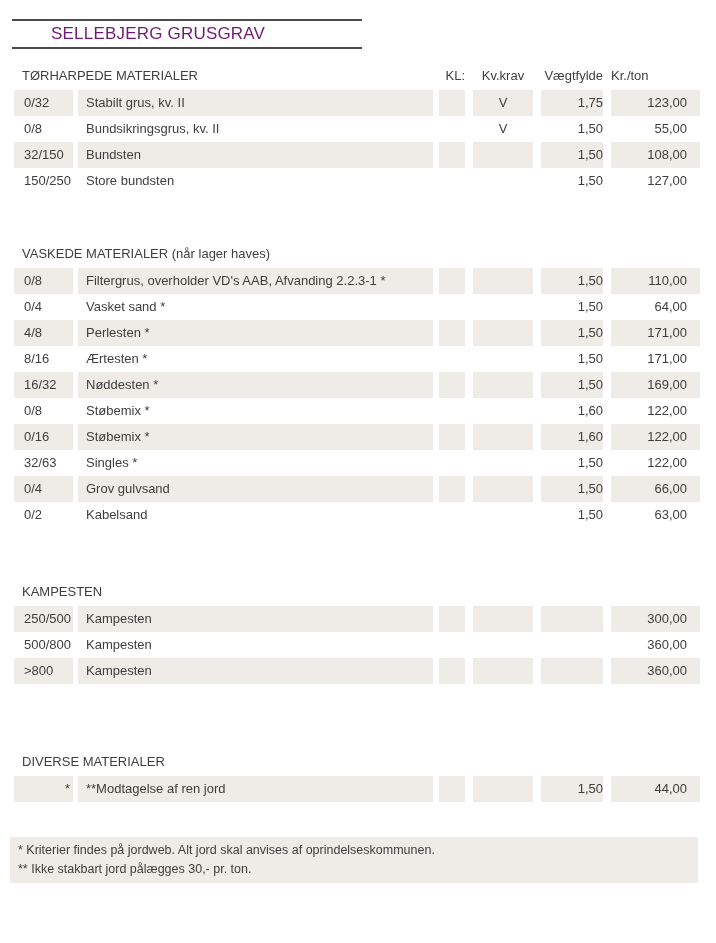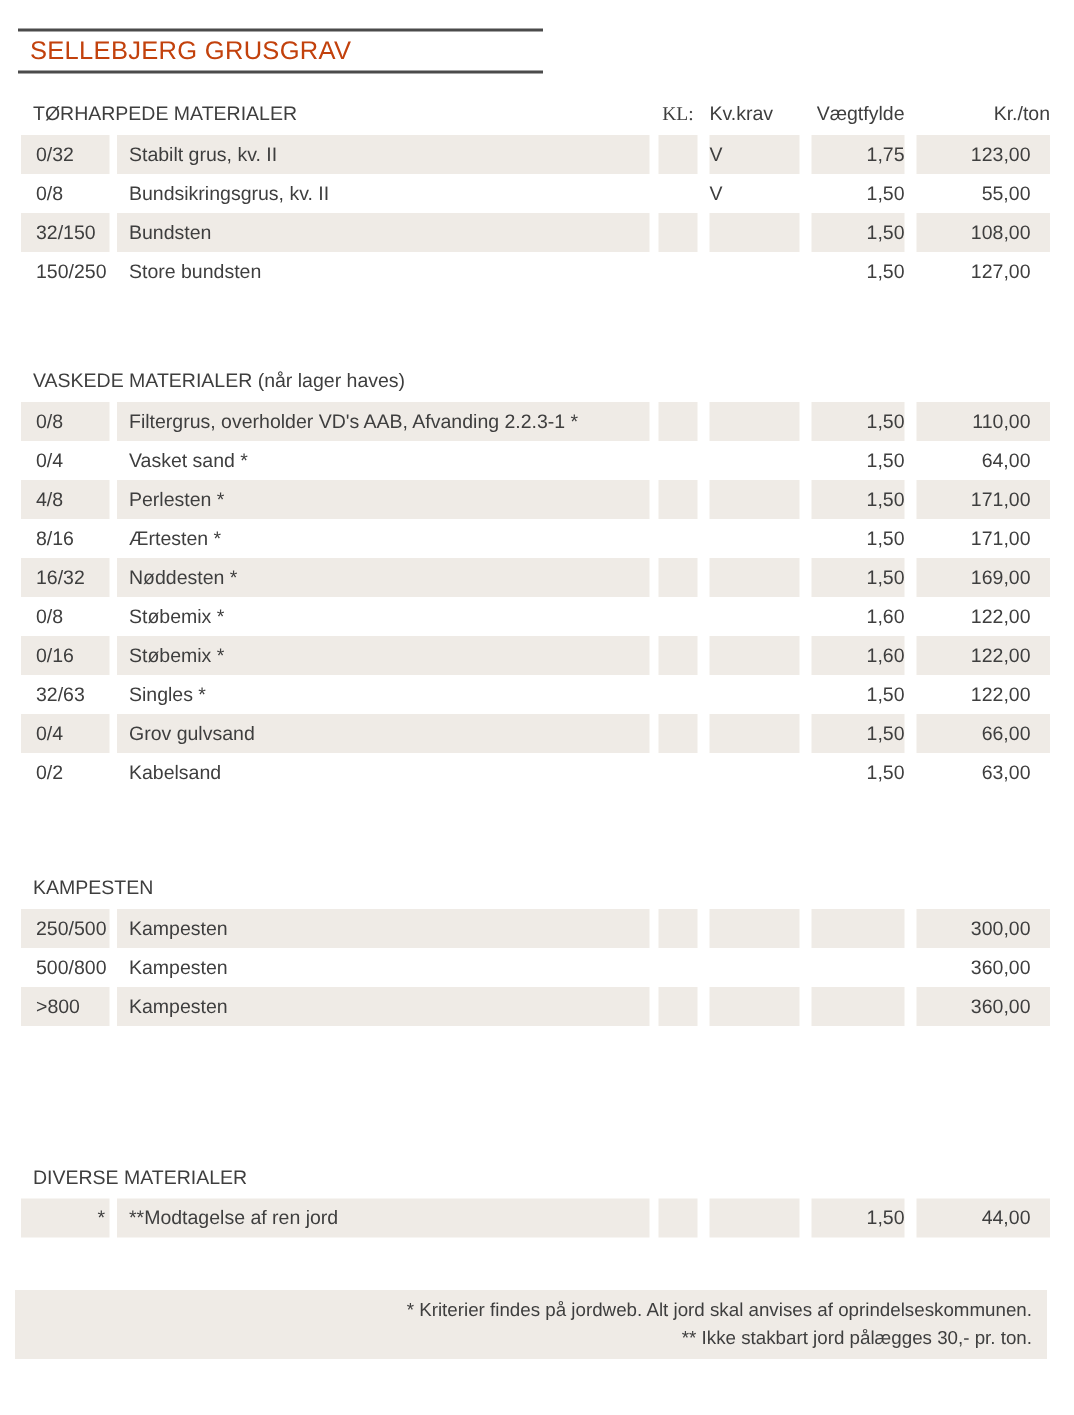--- a/index.html
+++ b/index.html
@@ -15,43 +15,43 @@
     font-size:13px;color:var(--text);
     overflow:hidden;
   }
   .title-block{
     margin:19px 0 0 12px;width:350px;
     border-top:2px solid var(--rule);
     border-bottom:2px solid var(--rule);
     padding:3px 8px;
   }
   .title-text{
-    font-size:17px;line-height:20px;color:#c2410c;letter-spacing:0.2px;
+    font-size:17px;line-height:20px;color:#701a75;letter-spacing:0.2px;
     white-space:nowrap;
+    margin-left:31px;
   }
   .section-header{display:flex;margin-left:14px;height:28px;line-height:28px;}
   .section-header .heading{width:425px;padding-left:8px;white-space:nowrap;}
   .row{display:flex;margin-left:14px;height:26px;line-height:26px;}
   .c-range {width:59px;margin-right:5px;padding-left:10px;white-space:nowrap;}
   .c-range.align-right{text-align:right;padding-left:0;padding-right:3px;}
   .c-name  {width:355px;margin-right:6px;padding-left:8px;white-space:nowrap;}
-  .c-kl    {width:26px;margin-right:8px;text-align:center;white-space:nowrap;font-family:Liberation Serif, serif;}
-  .c-kvkrav{width:60px;margin-right:8px;white-space:nowrap;}
+  .c-kl    {width:26px;margin-right:8px;text-align:right;white-space:nowrap;}
+  .c-kvkrav{width:60px;margin-right:8px;text-align:center;white-space:nowrap;}
   .c-vaegt {width:62px;margin-right:8px;text-align:right;white-space:nowrap;}
   .c-krton {width:89px;text-align:right;padding-right:13px;white-space:nowrap;}
-  .section-header .c-krton{text-align:right;padding-right:0;}
+  .section-header .c-krton{text-align:left;padding-right:0;}
   .row.shaded > div{background:var(--shade);}
   .mt-s1{margin-top:13px;}
   .mt-s2{margin-top:46px;}
   .mt-s3{margin-top:50px;}
-  .mt-s4{margin-top:87px;}
+  .mt-s4{margin-top:64px;}
   .footnotes{
     margin:35px 0 0 10px;width:688px;background:var(--shade);
     padding:4px 10px 4px 8px;
-    text-align:right;
   }
   .footnote-line{line-height:19px;font-size:12.5px;white-space:nowrap;}
 </style>
 </head>
 <body>
 
 <div class="page">
 
   <div class="title-block">
     <div class="title-text">SELLEBJERG GRUSGRAV</div>

